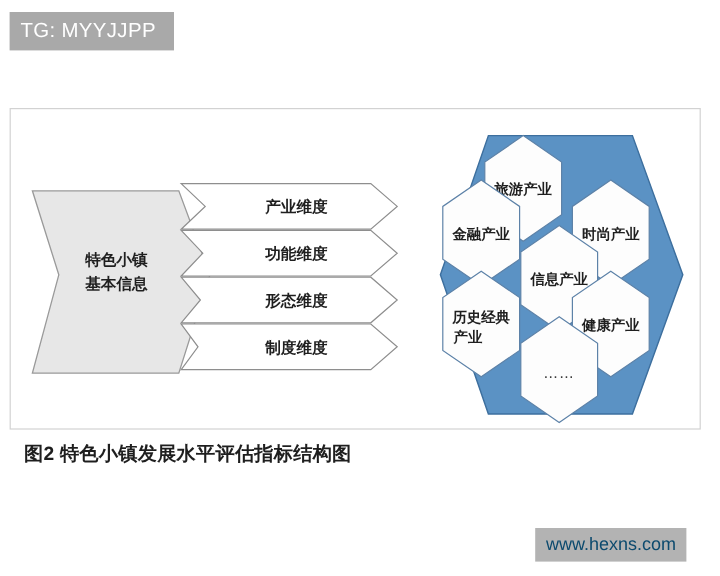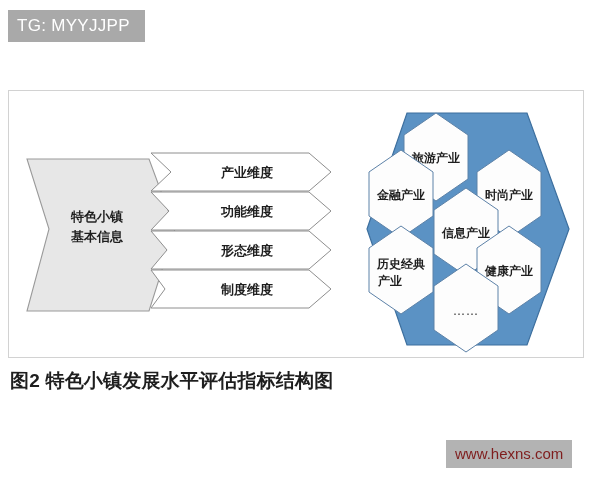--- a/index.html
+++ b/index.html
@@ -43,36 +43,36 @@
   #figure-svg {
     position: absolute;
     left: 0;
     top: 0;
     display: block;
   }
 
   
   #figure-caption {
     position: absolute;
-    left: 10px;
+    left: 20px;
     top: 368px;
-    font-size: 19px;
+    font-size: 16px;
     font-weight: bold;
     color: #1e1e1e;
     letter-spacing: 0.2px;
     white-space: nowrap;
   }
 
   
   #watermark {
     position: absolute;
     left: 446px;
     top: 440px;
     background: #b3b3b3;
-    color: #7f1d1d;
+    color: #0c4a6e;
     font-size: 15px;
     line-height: 1;
     padding: 6px 9px 7px 9px;
     white-space: nowrap;
   }
 
   
   .cn-bold {
     font-family: "DejaVu Sans", "Liberation Sans", sans-serif;
     font-weight: bold;

